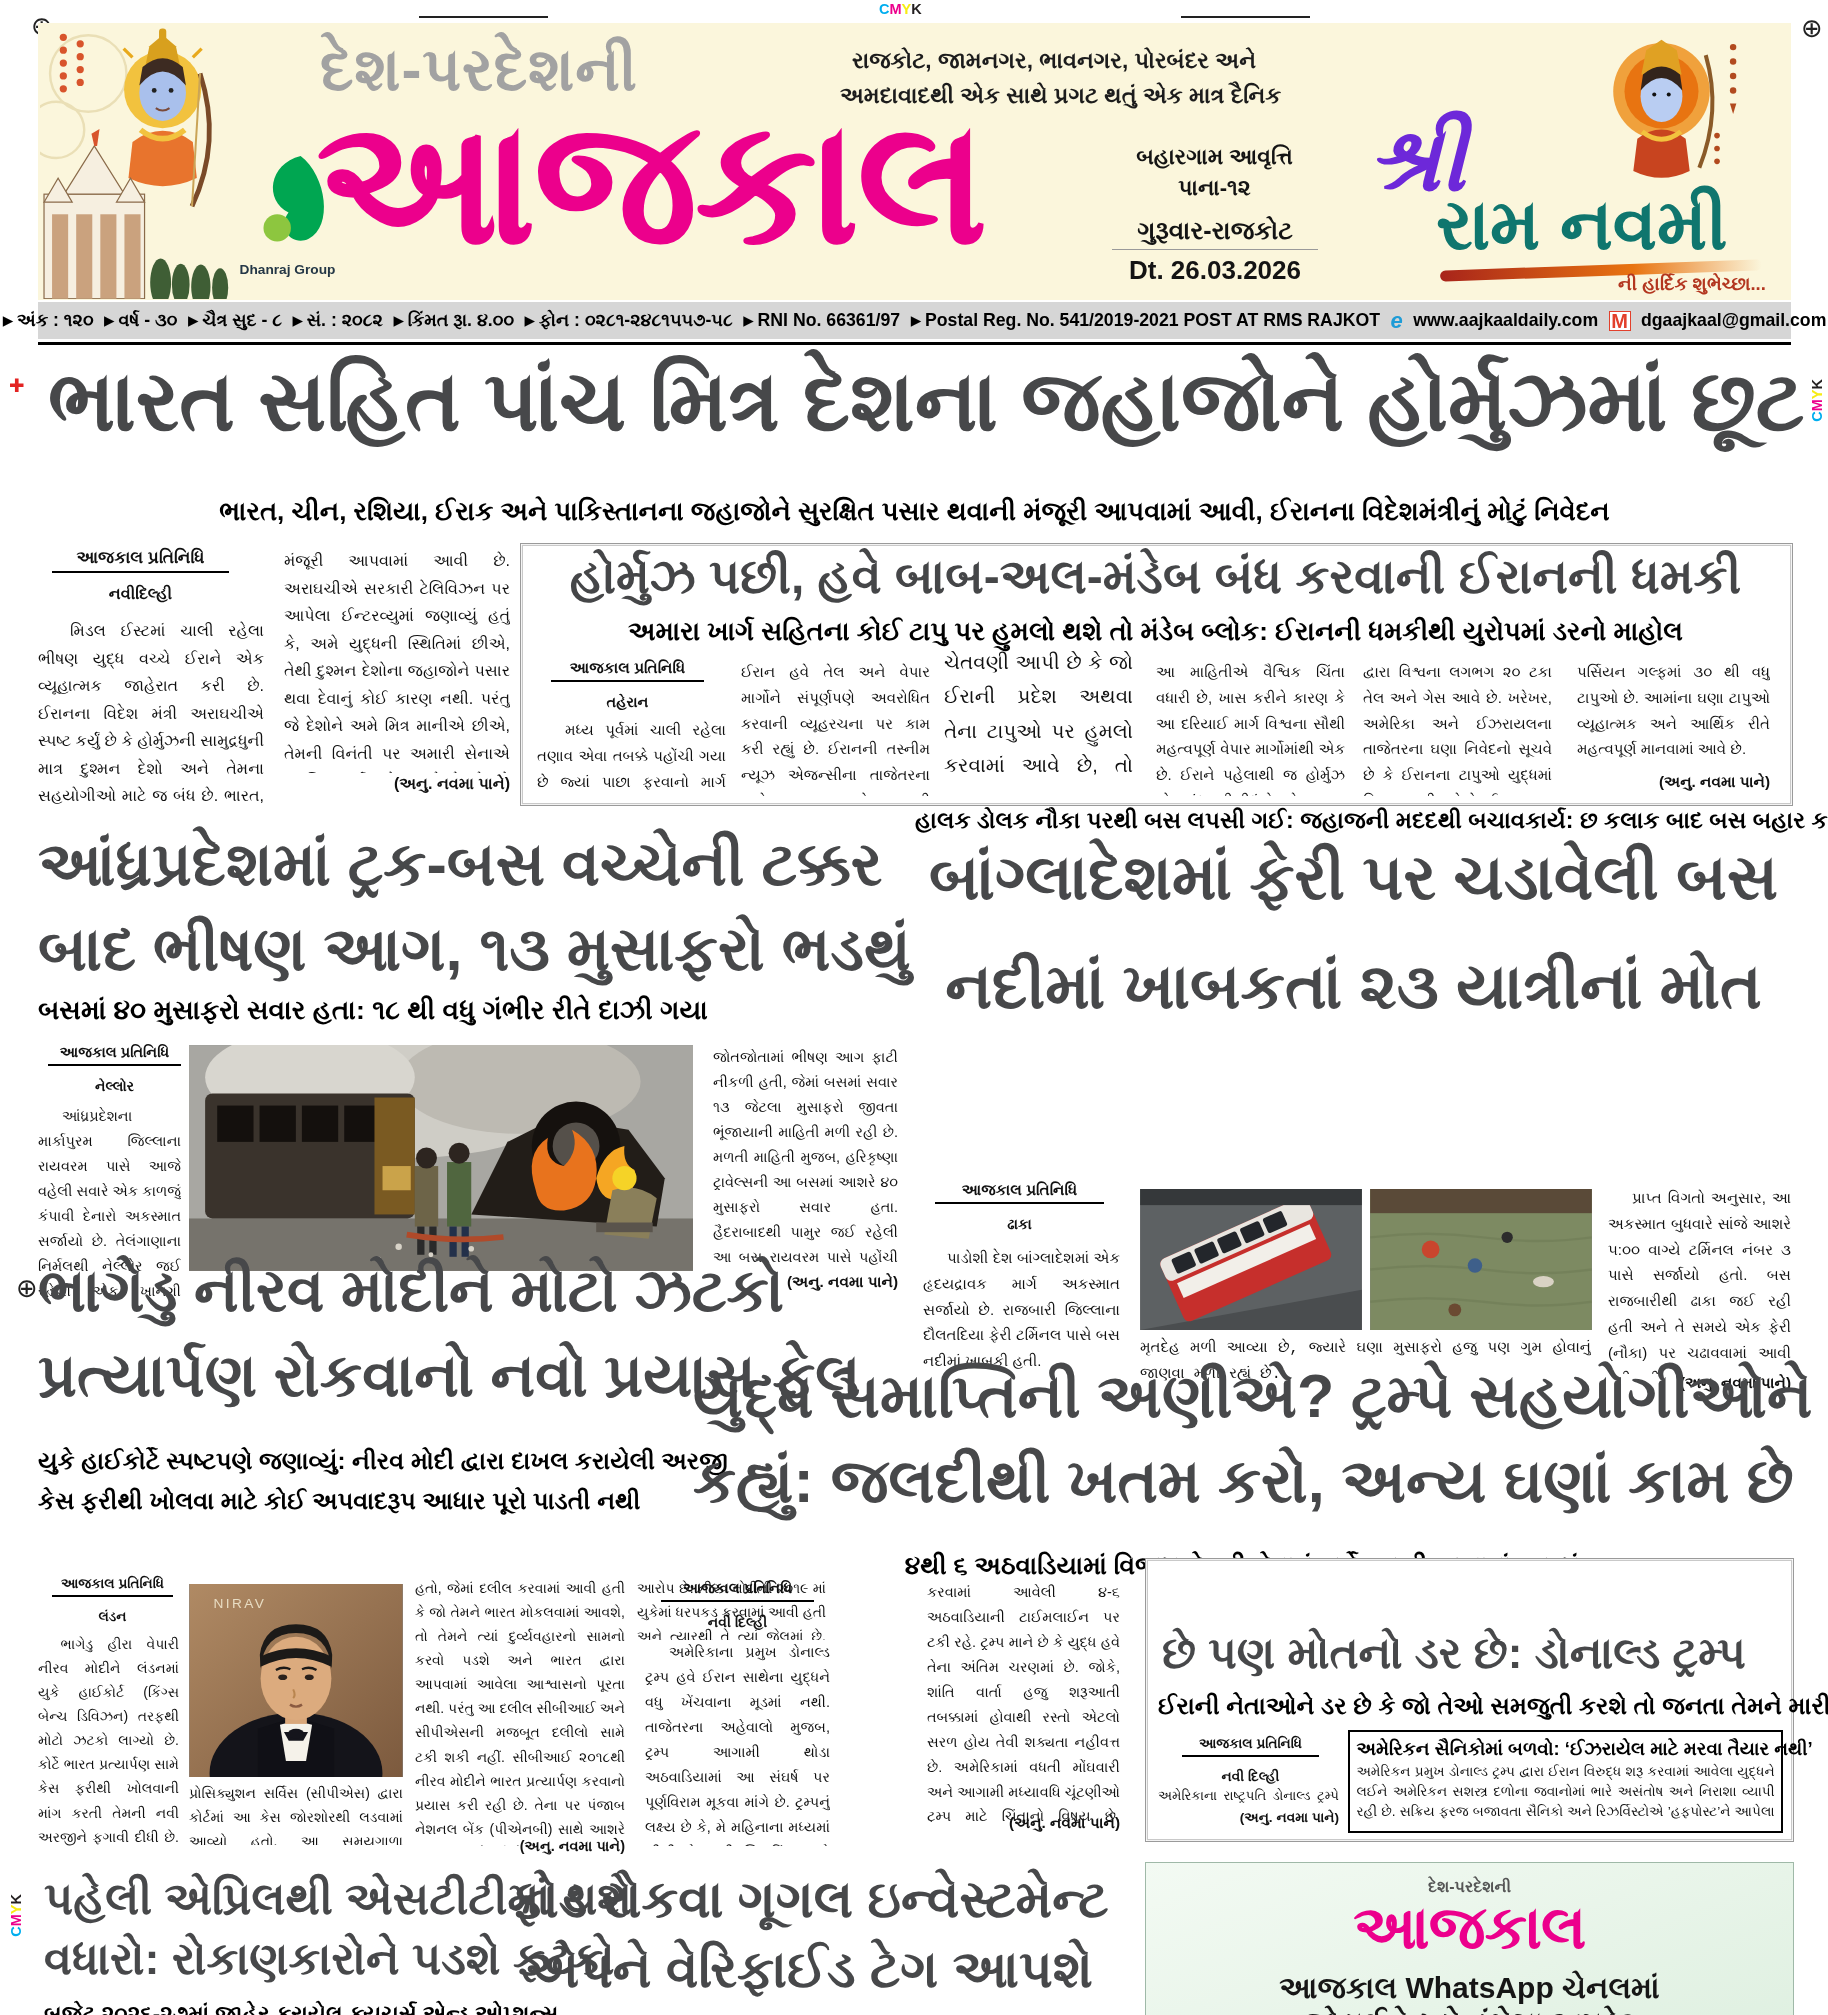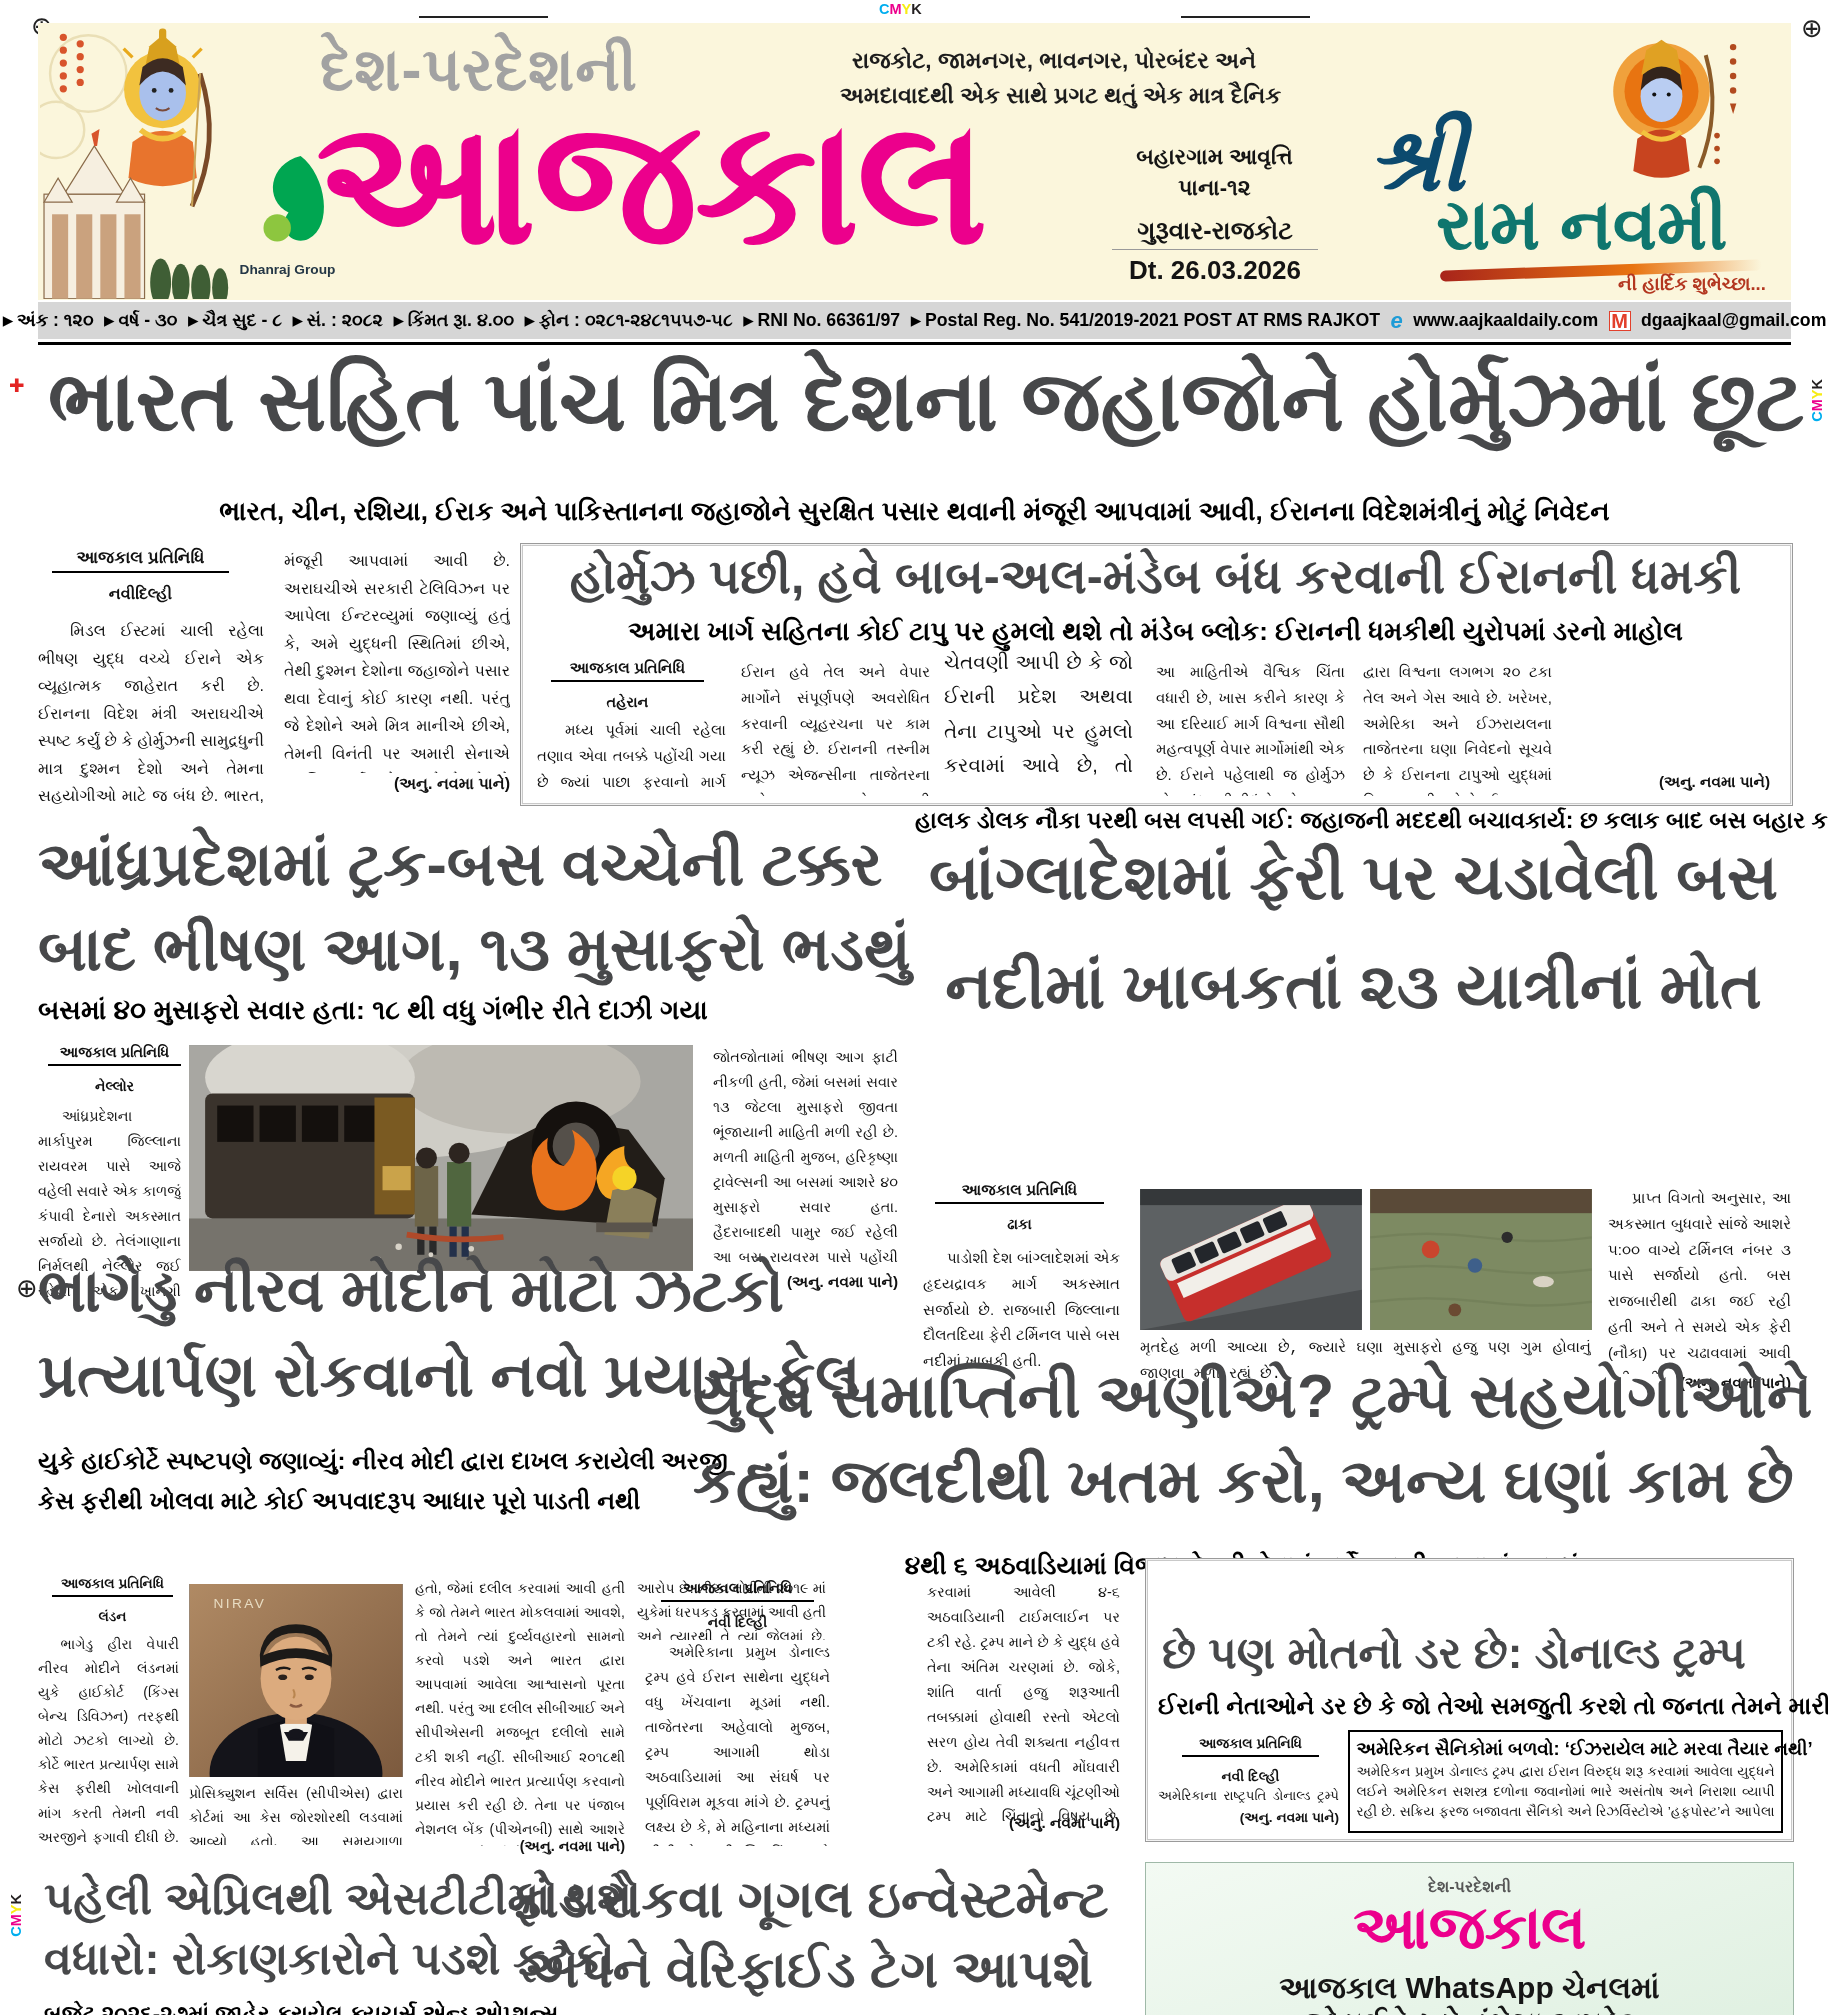--- a/index.html
+++ b/index.html
@@ -7,21 +7,21 @@
         font-family:"Liberation Sans","DejaVu Sans",sans-serif;color:#111;}
   .abs{position:absolute;}
   .nowrap{white-space:nowrap;}
   .ctr{text-align:center;}
   
   #masthead{background:#fbf6dc;}
   .logo-top{font-weight:bold;color:#a2a2a2;letter-spacing:0.8px;}
   .logo-main{font-weight:800;color:#ec008c;letter-spacing:-2.4px;}
   .publine{font-weight:bold;color:#1c1c1c;}
   .edl{font-weight:bold;color:#141414;text-align:center;}
-  .fest-shree{font-weight:bold;color:#0c4a6e;font-style:italic;}
+  .fest-shree{font-weight:bold;color:#6d28d9;font-style:italic;}
   .fest-main{font-weight:800;color:#0f766e;}
   .fest-sub{font-weight:bold;color:#b3361f;}
   .dhanraj-label{font-weight:bold;color:#243746;}
   
   #infobar{background:#d6d6d6;display:flex;align-items:center;justify-content:center;gap:10.5px;font-weight:bold;font-size:17.7px;color:#000;}
   .ib-item::before{content:"▶ ";font-size:13.7px;position:relative;top:-1.2px;}
   .ie-ic{color:#1e9cd7;font-style:italic;font-weight:800;font-size:22px;}
   .gm-ic{color:#e2402c;font-weight:800;font-size:20px;border:1.6px solid #e2402c;line-height:.9;padding:0 1.6px;background:#fff;}
   
   .hl{font-weight:800;color:#47484a;text-align:center;white-space:nowrap;line-height:1.12;}
@@ -200,20 +200,21 @@
     <div class="abs hl" style="left:8px;top:5.6px;width:1253px;font-size:48px;color:#454648;">હોર્મુઝ પછી, હવે બાબ-અલ-મંડેબ બંધ કરવાની ઈરાનની ધમકી</div>
     <div class="abs" style="left:30px;top:115px;width:153px;">
       <div class="byline-rep" style="font-size:15.3px;">આજકાલ પ્રતિનિધિ</div>
       <div class="byline-place" style="font-size:14.5px;">તહેરાન</div>
     </div>
     <div class="abs bodytxt" style="left:16px;top:173px;width:189px;height:77px;font-size:15px;text-indent:28px;">મધ્ય પૂર્વમાં ચાલી રહેલા તણાવ એવા તબક્કે પહોંચી ગયા છે જ્યાં પાછા ફરવાનો માર્ગ મુશ્કેલ લાગે છે.</div>
     <div class="abs bodytxt" style="left:220px;top:115px;width:189px;height:137px;font-size:15px;">ઈરાન હવે તેલ અને વેપાર માર્ગોને સંપૂર્ણપણે અવરોધિત કરવાની વ્યૂહરચના પર કામ કરી રહ્યું છે. ઈરાનની તસ્નીમ ન્યૂઝ એજન્સીના તાજેતરના અહેવાલ મુજબ, એક લશ્કરી સૂત્રએ</div>
     <div class="abs bodytxt" style="left:423px;top:101px;width:189px;height:137px;font-size:20px;">ચેતવણી આપી છે કે જો ઈરાની પ્રદેશ અથવા તેના ટાપુઓ પર હુમલો કરવામાં આવે છે, તો ઈરાન બાબ અલ-મંડેબ સ્ટ્રેટમાં એક નવો મોરચો ખોલી શકે છે.</div>
     <div class="abs bodytxt" style="left:635px;top:115px;width:189px;height:137px;font-size:15px;">આ માહિતીએ વૈશ્વિક ચિંતા વધારી છે, ખાસ કરીને કારણ કે આ દરિયાઈ માર્ગ વિશ્વના સૌથી મહત્વપૂર્ણ વેપાર માર્ગોમાંથી એક છે. ઈરાને પહેલાથી જ હોર્મુઝ સ્ટ્રેટ બંધ કરી દીધું છે, જેના</div>
     <div class="abs bodytxt" style="left:842px;top:115px;width:189px;height:137px;font-size:15px;">દ્વારા વિશ્વના લગભગ ૨૦ ટકા તેલ અને ગેસ આવે છે. ખરેખર, અમેરિકા અને ઈઝરાયલના તાજેતરના ઘણા નિવેદનો સૂચવે છે કે ઈરાનના ટાપુઓ યુદ્ધમાં નિશાન બની શકે છે. ઈરાનના</div>
+    <div class="abs bodytxt" style="left:1056px;top:115px;width:193px;height:113px;font-size:15px;">પર્સિયન ગલ્ફમાં ૩૦ થી વધુ ટાપુઓ છે. આમાંના ઘણા ટાપુઓ વ્યૂહાત્મક અને આર્થિક રીતે મહત્વપૂર્ણ માનવામાં આવે છે.</div>
     <div class="abs cont" style="left:1056px;top:229px;width:193px;font-size:15.3px;">(અનુ. નવમા પાને)</div>
   </section>
 
   <section>
     <div class="abs hl nowrap" style="left:38px;top:830px;width:858px;font-size:61px;text-align:left;">આંધ્રપ્રદેશમાં ટ્રક-બસ વચ્ચેની ટક્કર</div>
     <div class="abs hl nowrap" style="left:38px;top:915px;width:858px;font-size:61px;text-align:left;">બાદ ભીષણ આગ, ૧૩ મુસાફરો ભડથું</div>
     <div class="abs sub nowrap" style="left:38px;top:995px;width:858px;font-size:26.6px;text-align:left;">બસમાં ૪૦ મુસાફરો સવાર હતા: ૧૮ થી વધુ ગંભીર રીતે દાઝી ગયા</div>
     <div class="abs" style="left:48px;top:1044px;width:133px;">
       <div class="byline-rep" style="font-size:14.5px;">આજકાલ પ્રતિનિધિ</div>
       <div class="byline-place" style="font-size:14px;">નેલ્લોર</div>

